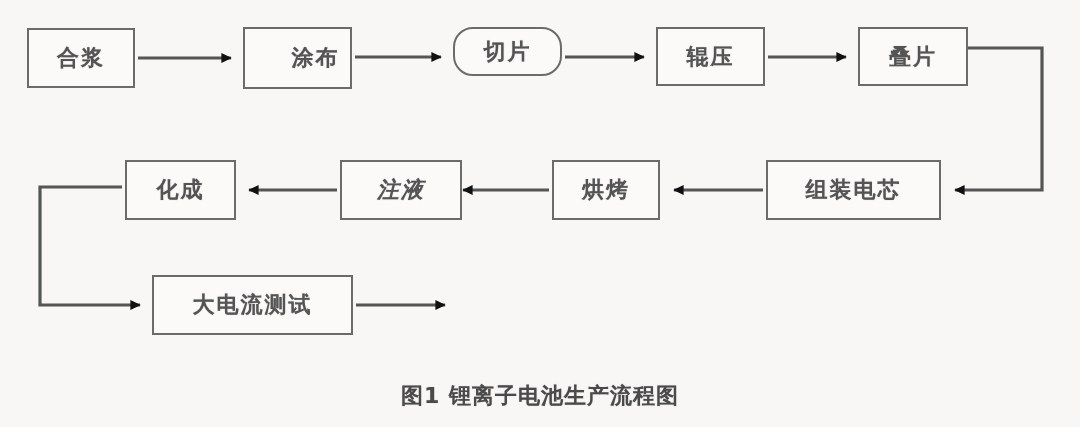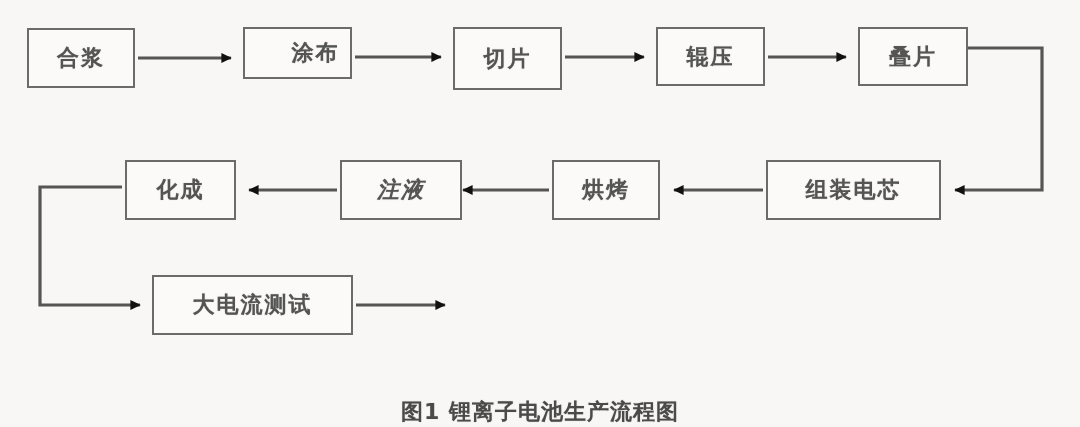--- a/index.html
+++ b/index.html
@@ -47,21 +47,20 @@
     left: 0;
     top: 381px;
     width: 1080px;
     text-align: center;
     font-family: "DejaVu Sans", "Liberation Sans", sans-serif;
     font-size: 22px;
     font-weight: 700;
     color: #4a4a4a;
     letter-spacing: 1px;
     text-shadow: 0 0 1px rgba(130,130,130,0.5);
-    margin-top: 16px;
   }
 </style>
 </head>
 <body>
 
 <div id="page">
 
   <svg id="diagram-svg" viewBox="0 0 1080 427" xmlns="http://www.w3.org/2000/svg">
     <defs>
       <marker id="ah-right" markerWidth="11" markerHeight="11" refX="9.6" refY="5.5" orient="0" markerUnits="userSpaceOnUse">
@@ -88,25 +87,25 @@
       <path d="M122,187 L40,187 L40,305 L140,305" marker-end="url(#ah-right)"></path>
 
       <line x1="356" y1="305" x2="445" y2="305" marker-end="url(#ah-right)"></line>
     </g>
   </svg>
 
   <div class="node-box" style="left:27px; top:28px; width:108px; height:60px;">
     <span class="node-label">合浆</span>
   </div>
 
-  <div class="node-box" style="left:243px; top:27px; width:109px; height:52px;padding-left:36px;">
+  <div class="node-box" style="left:243px; top:27px; width:109px; height:62px;padding-left:36px;">
     <span class="node-label">涂布</span>
   </div>
 
-  <div class="node-box" style="left:453px; top:27px; width:109px; height:63px;">
+  <div class="node-box" style="left:453px; top:27px; width:109px; height:49px;border-radius:20px;">
     <span class="node-label">切片</span>
   </div>
 
   <div class="node-box" style="left:656px; top:27px; width:109px; height:59px;">
     <span class="node-label">辊压</span>
   </div>
 
   <div class="node-box" style="left:858px; top:27px; width:110px; height:59px;">
     <span class="node-label">叠片</span>
   </div>

